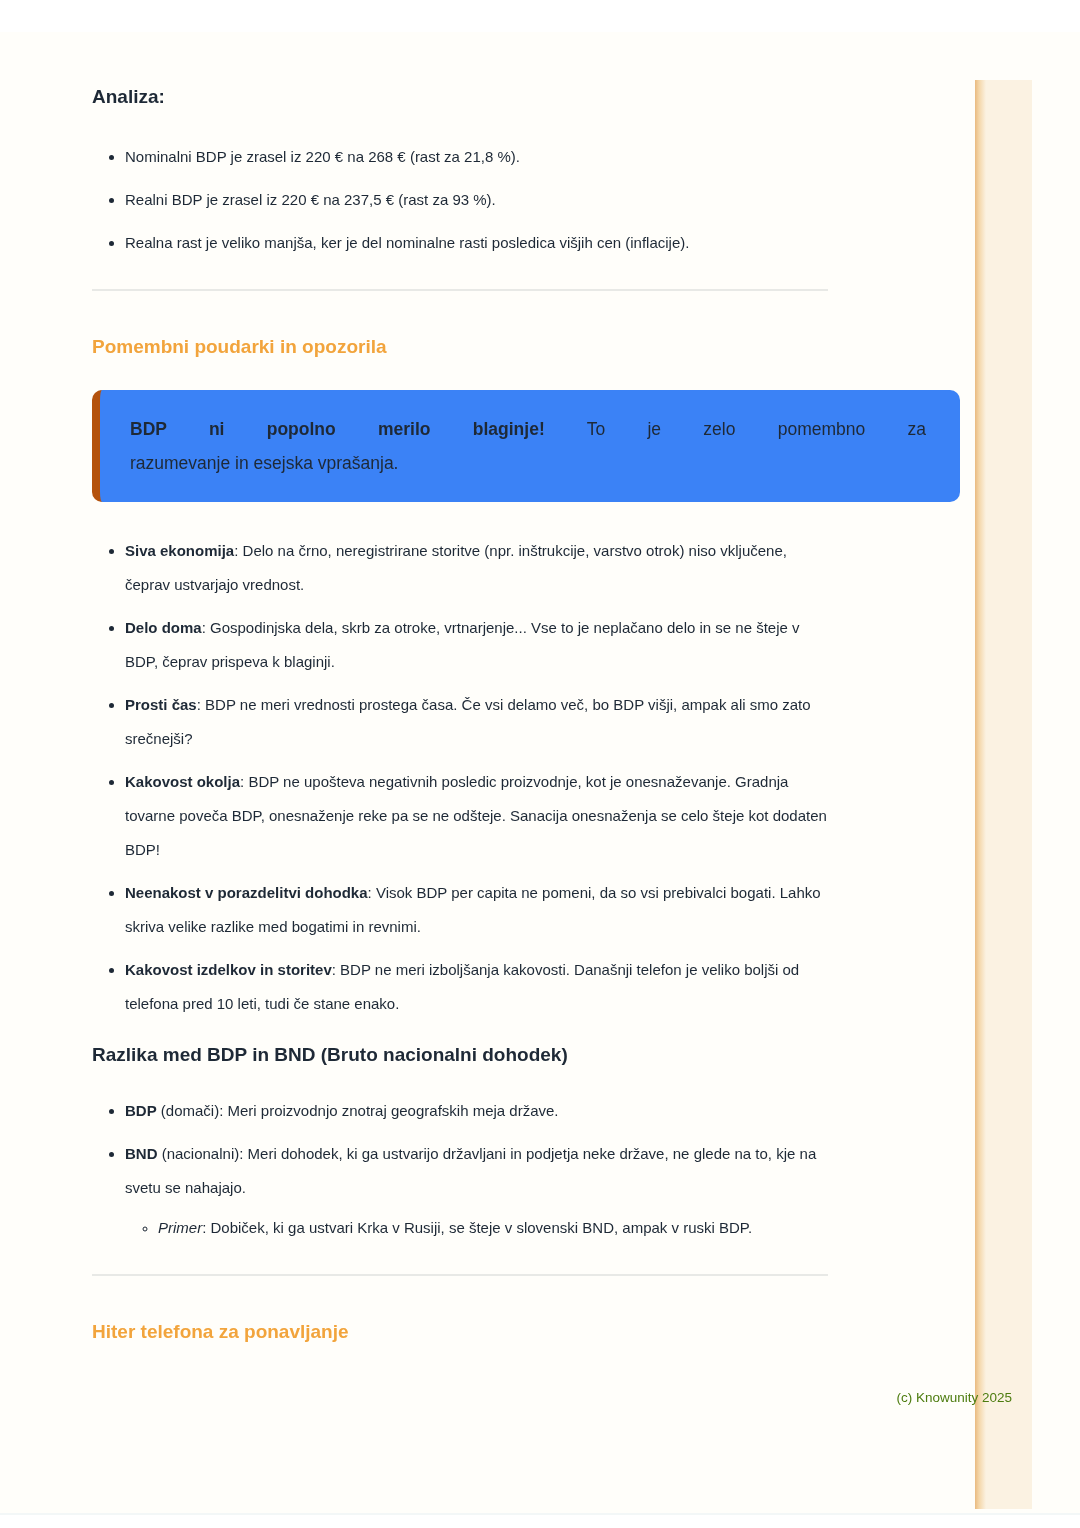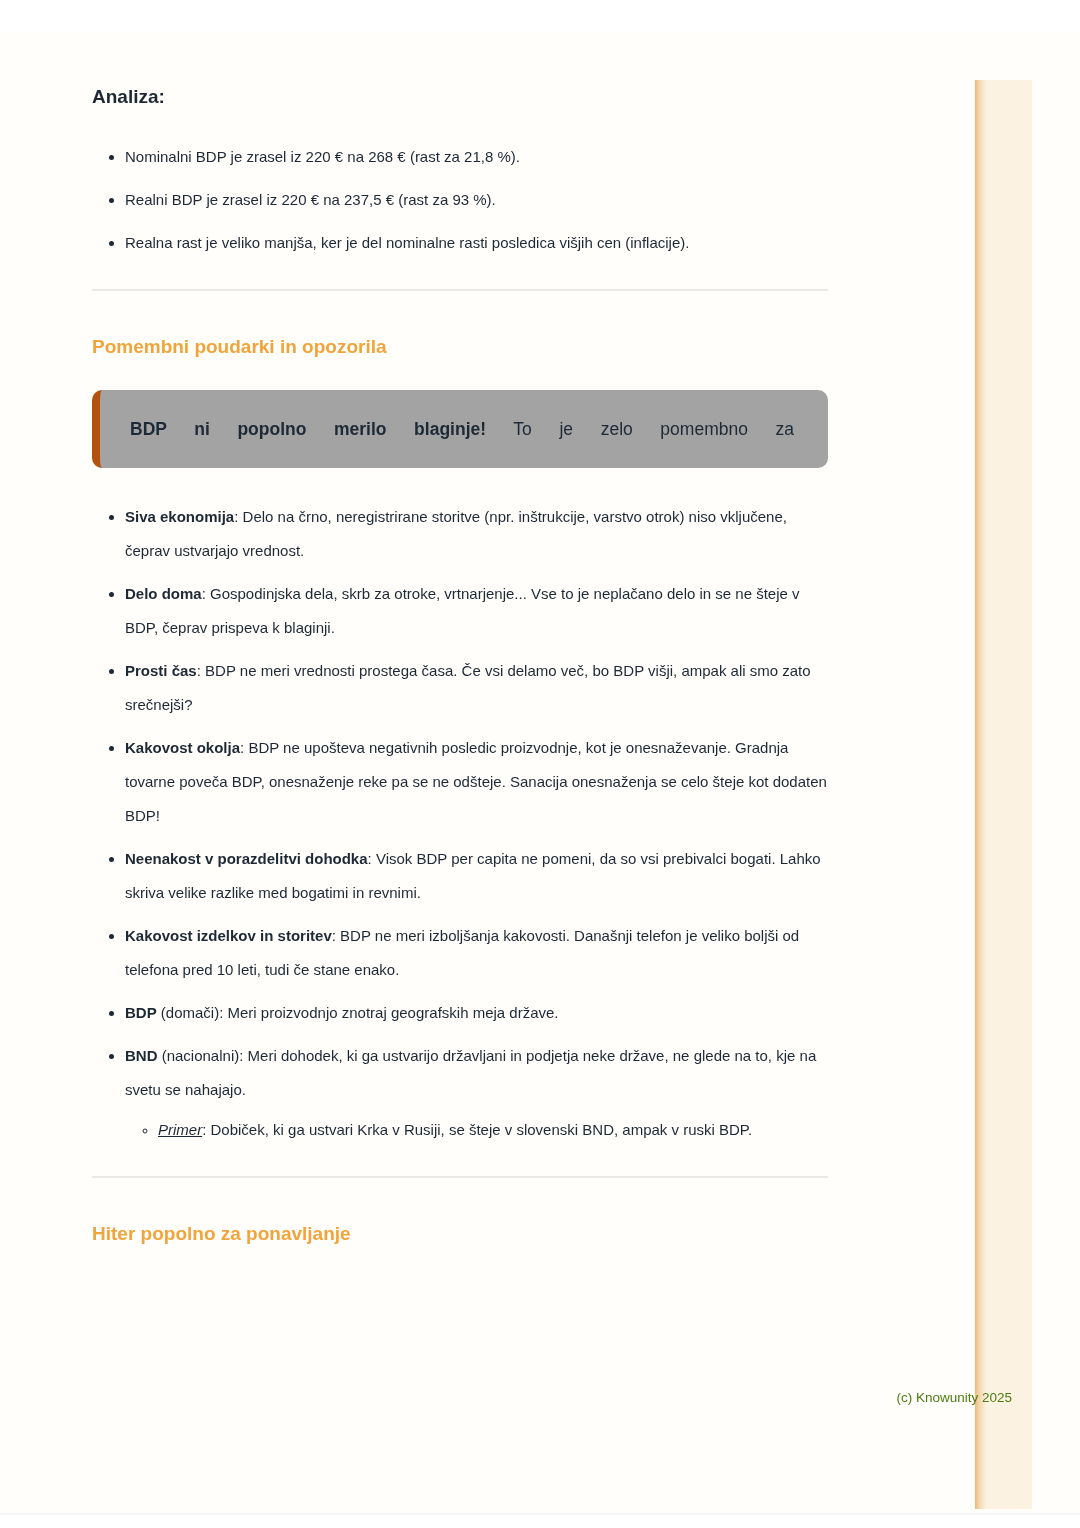--- a/index.html
+++ b/index.html
@@ -67,22 +67,22 @@
     width: 736px;
   }
   h2.section {
     font-size: 19px;
     line-height: 36px;
     font-weight: 700;
     color: #f2a43c;
     margin: 38px 0 25px 0;
   }
   .callout {
-    width: 736px;
-    background: #a3a3a3;
+    width: 868px;
+    background: #3b82f6;
     border-left: 8px solid #b4520d;
     border-radius: 10px;
     padding: 22px 34px 22px 30px;
     font-size: 17.5px;
     line-height: 34px;
     margin-bottom: 32px;
   }
   .callout .l1 { text-align: justify; text-align-last: justify; }
   .intro {
     font-size: 17.5px;
@@ -98,21 +98,21 @@
   h2.section.last { margin-top: 38px; margin-bottom: 0; }
   .footer-note {
     position: absolute;
     top: 1358px;
     right: 68px;
     font-size: 13.5px;
     color: #4d7c0f;
     z-index: 2;
   }
   strong { font-weight: 700; }
-  em { font-style: italic; text-decoration: underline; }
+  em { font-style: italic; }
 </style>
 </head>
 <body>
 
 <div class="page">
   <div class="page-bottom-edge"></div>
   <div class="edge-stripe"></div>
 
   <div class="content">
     <div class="inner">
@@ -124,43 +124,45 @@
         <li><span>Realni BDP je zrasel iz 220 € na 237,5 € (rast za 93 %).</span></li>
         <li><span>Realna rast je veliko manjša, ker je del nominalne rasti posledica višjih cen (inflacije).</span></li>
       </ul>
 
       <hr class="divider">
 
       <h2 class="section">Pomembni poudarki in opozorila</h2>
 
       <aside class="callout">
         <div class="l1"><strong>BDP ni popolno merilo blaginje!</strong> <span>To je zelo pomembno za</span></div>
+        <div class="l2">razumevanje in esejska vprašanja.</div>
       </aside>
 
 
       <ul class="blist">
         <li><strong>Siva ekonomija</strong><span>: Delo na črno, neregistrirane storitve (npr. inštrukcije, varstvo otrok) niso vključene, čeprav ustvarjajo vrednost.</span></li>
         <li><strong>Delo doma</strong><span>: Gospodinjska dela, skrb za otroke, vrtnarjenje... Vse to je neplačano delo in se ne šteje v BDP, čeprav prispeva k blaginji.</span></li>
         <li><strong>Prosti čas</strong><span>: BDP ne meri vrednosti prostega časa. Če vsi delamo več, bo BDP višji, ampak ali smo zato srečnejši?</span></li>
         <li><strong>Kakovost okolja</strong><span>: BDP ne upošteva negativnih posledic proizvodnje, kot je onesnaževanje. Gradnja tovarne poveča BDP, onesnaženje reke pa se ne odšteje. Sanacija onesnaženja se celo šteje kot dodaten BDP!</span></li>
         <li><strong>Neenakost v porazdelitvi dohodka</strong><span>: Visok BDP per capita ne pomeni, da so vsi prebivalci bogati. Lahko skriva velike razlike med bogatimi in revnimi.</span></li>
         <li><strong>Kakovost izdelkov in storitev</strong><span>: BDP ne meri izboljšanja kakovosti. Današnji telefon je veliko boljši od telefona pred 10 leti, tudi če stane enako.</span></li>
       </ul>
 
+      <h4 class="sub">Razlika med BDP in BND (Bruto nacionalni dohodek)</h4>
 
       <ul class="blist">
         <li><strong>BDP</strong><span> (domači): Meri proizvodnjo znotraj geografskih meja države.</span></li>
         <li><strong>BND</strong><span> (nacionalni): Meri dohodek, ki ga ustvarijo državljani in podjetja neke države, ne glede na to, kje na svetu se nahajajo.</span>
           <ul class="sublist">
             <li><em>Primer</em><span>: Dobiček, ki ga ustvari Krka v Rusiji, se šteje v slovenski BND, ampak v ruski BDP.</span></li>
           </ul>
         </li>
       </ul>
 
       <hr class="divider">
 
-      <h2 class="section last">Hiter popolno za ponavljanje</h2>
+      <h2 class="section last">Hiter telefona za ponavljanje</h2>
 
     </div>
   </div>
 
   <div class="footer-note">(c) Knowunity 2025</div>
 </div>
 
 </body></html>

